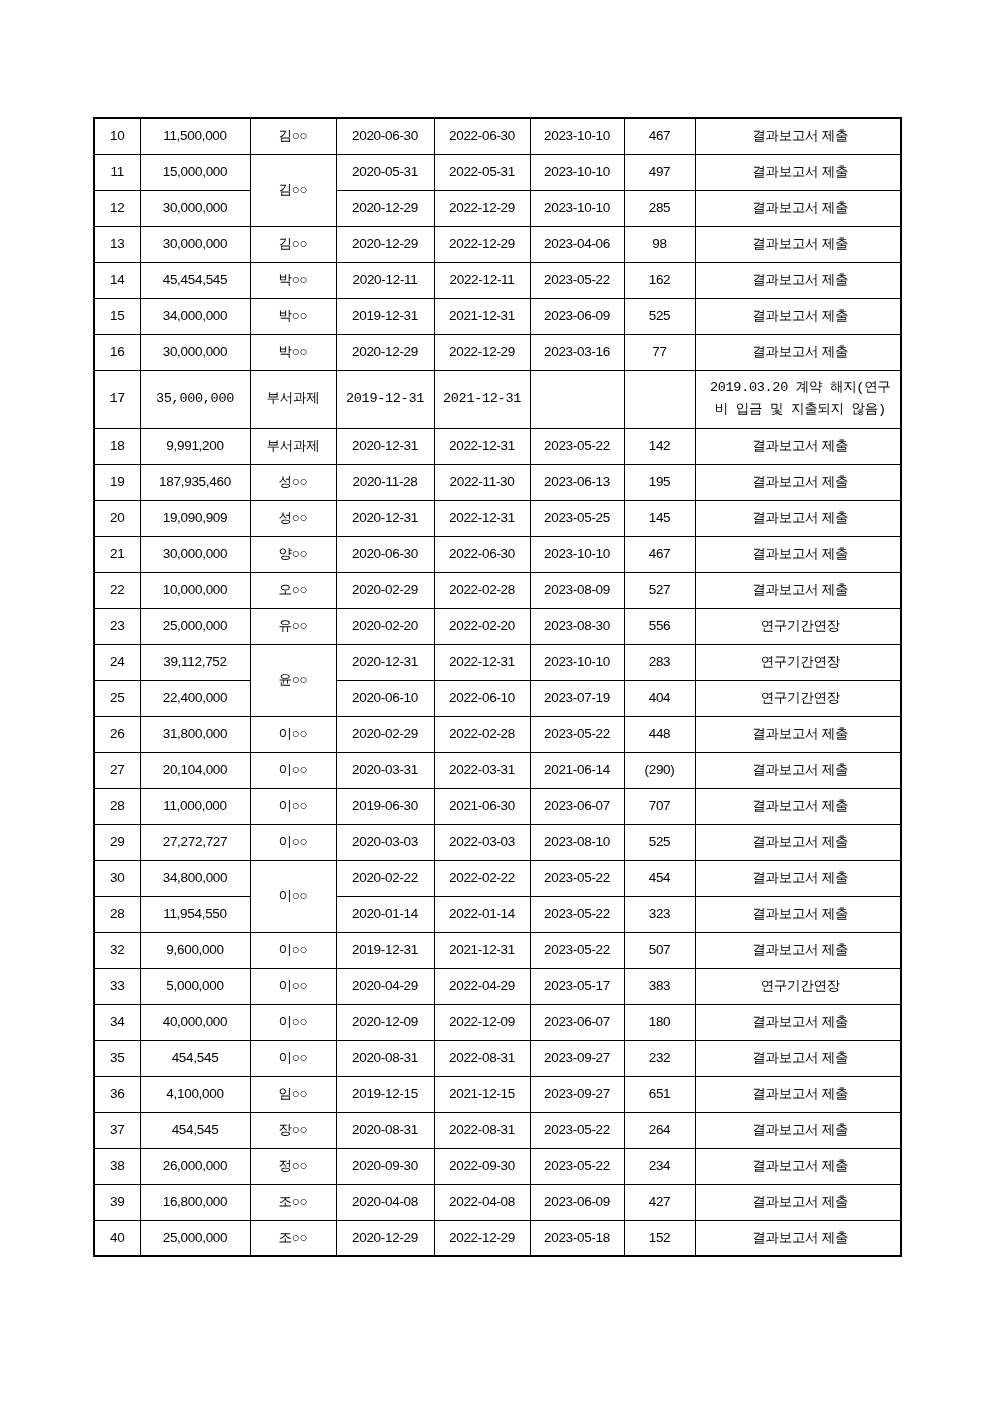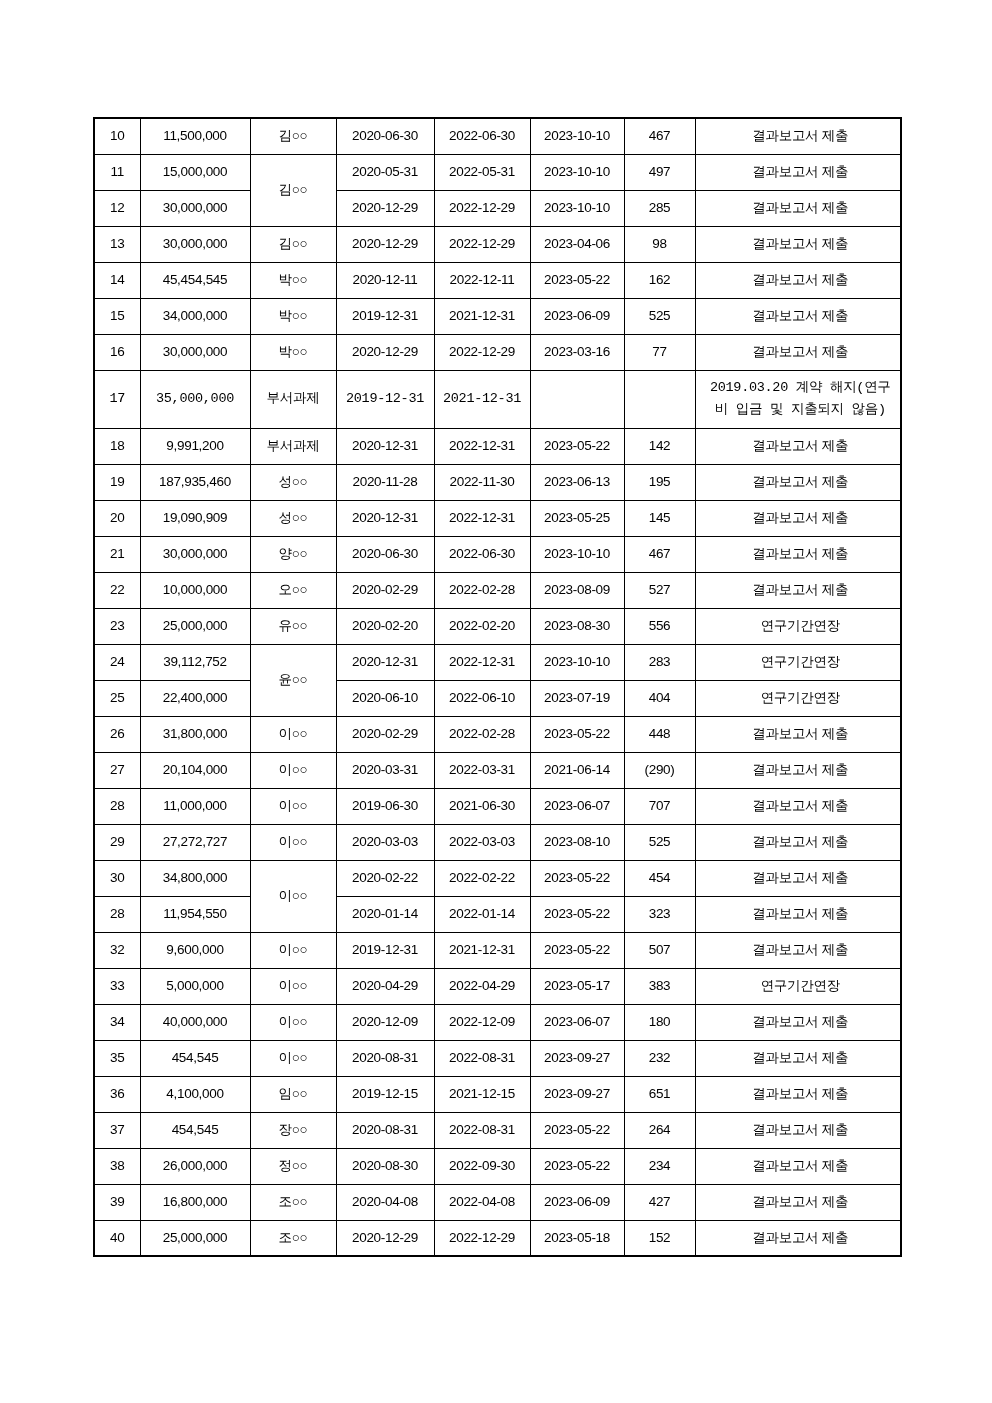--- a/index.html
+++ b/index.html
@@ -334,21 +334,21 @@
           <td class="cell-start-date">2020-08-31</td>
           <td class="cell-end-date">2022-08-31</td>
           <td class="cell-submit-date">2023-05-22</td>
           <td class="cell-days">264</td>
           <td class="cell-status">결과보고서 제출</td>
         </tr>
         <tr>
           <td class="cell-no">38</td>
           <td class="cell-amount">26,000,000</td>
           <td class="cell-name">정○○</td>
-          <td class="cell-start-date">2020-08-30</td>
+          <td class="cell-start-date">2020-09-30</td>
           <td class="cell-end-date">2022-09-30</td>
           <td class="cell-submit-date">2023-05-22</td>
           <td class="cell-days">234</td>
           <td class="cell-status">결과보고서 제출</td>
         </tr>
         <tr>
           <td class="cell-no">39</td>
           <td class="cell-amount">16,800,000</td>
           <td class="cell-name">조○○</td>
           <td class="cell-start-date">2020-04-08</td>

